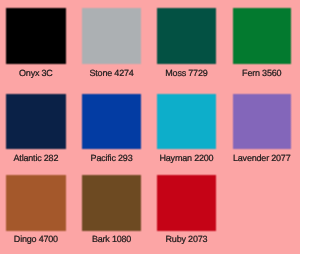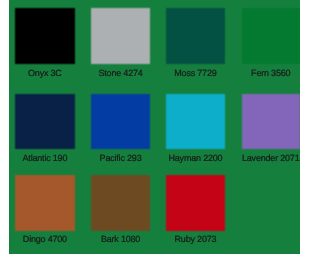--- a/index.html
+++ b/index.html
@@ -11,22 +11,21 @@
     background: #ffffff;
     overflow: hidden;
   }
   body {
     font-family: "Liberation Sans", sans-serif;
   }
   #swatch-grid {
     position: relative;
     width: 300px;
     height: 254px;
-    background: #15803d;
-    margin-left: 9px;
+    background: #fca5a5;
   }
   .swatch-cell {
     position: absolute;
   }
   
   .swatch-chip {
     display: block;
     position: relative;
     left: -1px;
     margin-top: -1px;
@@ -104,36 +103,36 @@
     <span class="swatch-label">Moss 7729</span>
   </div>
 
   <div class="swatch-cell row-0 col-3">
     <span class="swatch-chip chip-fern" style="background: linear-gradient(to right, rgba(3, 122, 47, 0) 0px, rgb(3, 122, 47) 2px, rgb(3, 122, 47) calc(100% - 2px), rgba(3, 122, 47, 0) 100%);"></span>
     <span class="swatch-label">Fern 3560</span>
   </div>
 
   <div class="swatch-cell row-1 col-0">
     <span class="swatch-chip chip-atlantic" style="background: linear-gradient(to right, rgba(10, 33, 71, 0) 0px, rgb(10, 33, 71) 2px, rgb(10, 33, 71) calc(100% - 2px), rgba(10, 33, 71, 0) 100%);"></span>
-    <span class="swatch-label">Atlantic 190</span>
+    <span class="swatch-label">Atlantic 282</span>
   </div>
 
   <div class="swatch-cell row-1 col-1">
     <span class="swatch-chip chip-pacific" style="background: linear-gradient(to right, rgba(3, 60, 163, 0) 0px, rgb(3, 60, 163) 2px, rgb(3, 60, 163) calc(100% - 2px), rgba(3, 60, 163, 0) 100%);"></span>
     <span class="swatch-label">Pacific 293</span>
   </div>
 
   <div class="swatch-cell row-1 col-2">
     <span class="swatch-chip chip-hayman" style="background: linear-gradient(to right, rgba(13, 174, 202, 0) 0px, rgb(13, 174, 202) 2px, rgb(13, 174, 202) calc(100% - 2px), rgba(13, 174, 202, 0) 100%);"></span>
     <span class="swatch-label">Hayman 2200</span>
   </div>
 
   <div class="swatch-cell row-1 col-3">
     <span class="swatch-chip chip-lavender" style="background: linear-gradient(to right, rgba(131, 102, 186, 0) 0px, rgb(131, 102, 186) 2px, rgb(131, 102, 186) calc(100% - 2px), rgba(131, 102, 186, 0) 100%);"></span>
-    <span class="swatch-label">Lavender 2071</span>
+    <span class="swatch-label">Lavender 2077</span>
   </div>
 
   <div class="swatch-cell row-2 col-0">
     <span class="swatch-chip chip-dingo" style="background: linear-gradient(to right, rgba(164, 88, 43, 0) 0px, rgb(164, 88, 43) 2px, rgb(164, 88, 43) calc(100% - 2px), rgba(164, 88, 43, 0) 100%);"></span>
     <span class="swatch-label">Dingo 4700</span>
   </div>
 
   <div class="swatch-cell row-2 col-1">
     <span class="swatch-chip chip-bark" style="background: linear-gradient(to right, rgba(109, 74, 34, 0) 0px, rgb(109, 74, 34) 2px, rgb(109, 74, 34) calc(100% - 2px), rgba(109, 74, 34, 0) 100%);"></span>
     <span class="swatch-label">Bark 1080</span>

